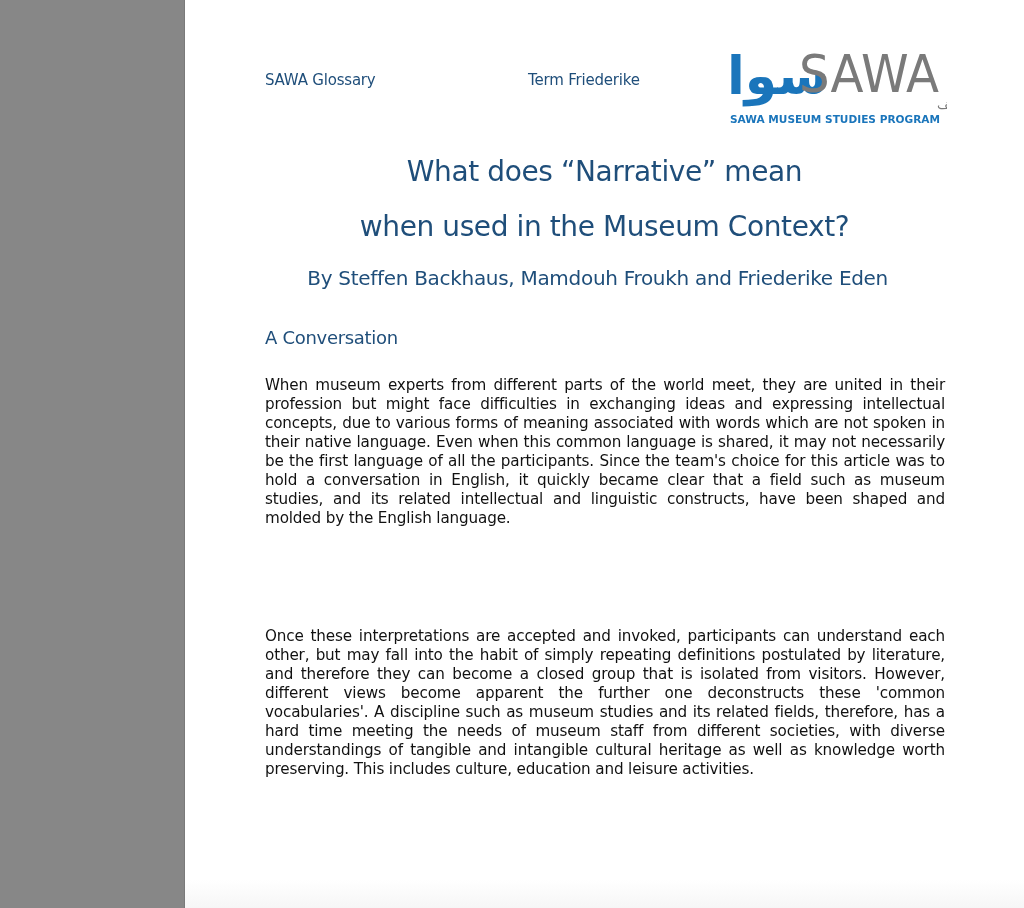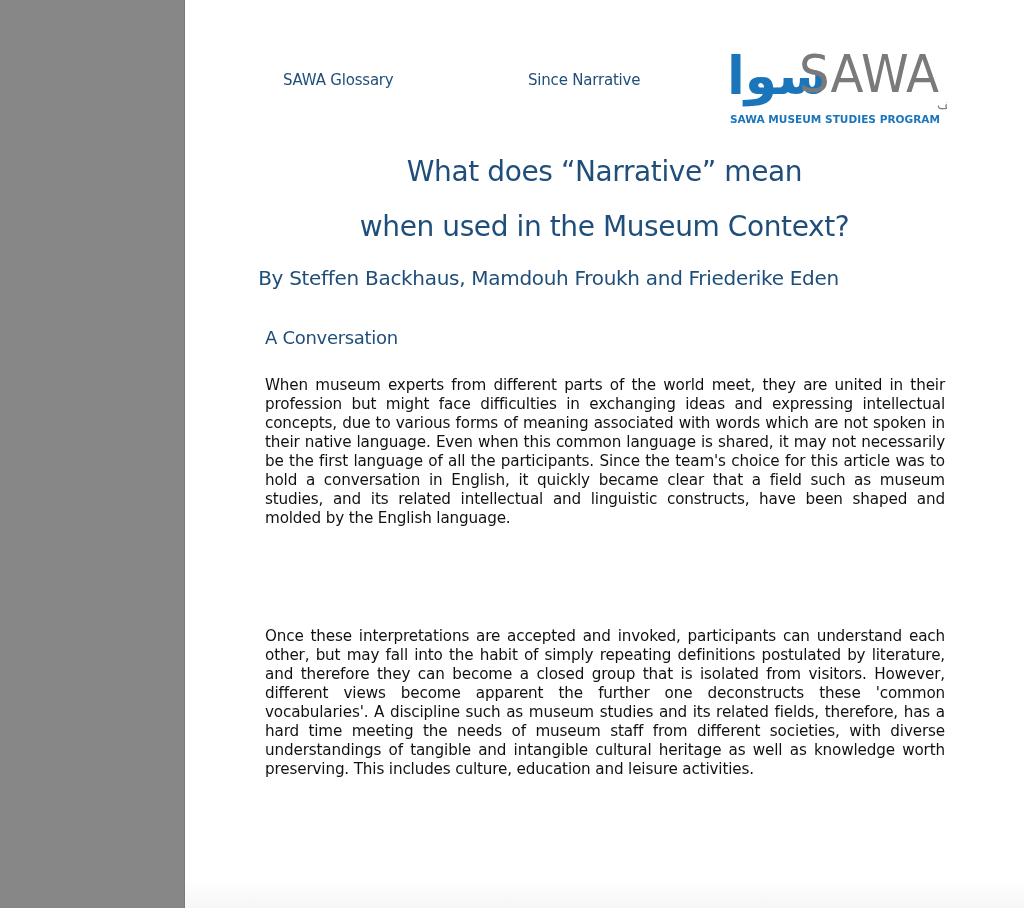--- a/index.html
+++ b/index.html
@@ -15,55 +15,55 @@
     border-right: 1px solid #7a7a7a;
   }
   .page {
     position: absolute; left: 185px; top: 0; width: 839px; height: 908px;
     background: linear-gradient(to bottom, #ffffff 0, #ffffff 880px, #f6f6f6 908px);
   }
   .hdr-left, .hdr-mid {
     position: absolute; top: 71px; font-size: 15px; color: #1f4e7a;
     font-family: "DejaVu Sans", sans-serif; letter-spacing: -0.2px;
   }
-  .hdr-left { left: 80px; margin-left: 18px; }
+  .hdr-left { left: 80px; }
   .hdr-mid { left: 343px; }
   .logo { position: absolute; left: 542px; top: 36px; width: 220px; height: 92px; }
   .logo svg { display: block; }
   .title {
     position: absolute; left: 0; width: 839px; text-align: center;
     color: #1f4e7a; font-size: 28px; font-family: "DejaVu Sans", sans-serif;
     letter-spacing: -0.4px;
   }
   .t1 { top: 155px; }
   .t2 { top: 210px; }
   .authors {
-    position: absolute; top: 266px; left: 0; width: 703px; text-align: center;
-    color: #1f4e7a; font-size: 20px; letter-spacing: -0.3px; margin-left: 12px;
+    position: absolute; top: 266px; left: 0; width: 703px; text-align: right;
+    color: #1f4e7a; font-size: 20px; letter-spacing: -0.3px;
   }
   .section-heading {
     position: absolute; top: 327px; left: 80px;
     color: #1f4e7a; font-size: 18px; letter-spacing: -0.3px;
   }
   .para {
     position: absolute; left: 80px; width: 680px;
     font-size: 15.2px; line-height: 19px; color: #111;
     text-align: justify; letter-spacing: -0.15px;
   }
   .p1 { top: 376px; }
   .p2 { top: 627px; }
 </style>
 </head>
 <body>
 
 <div class="side-panel"></div>
 
 <div class="page">
   <div class="hdr-left">SAWA Glossary</div>
-  <div class="hdr-mid">Since Narrative</div>
+  <div class="hdr-mid">Term Friederike</div>
 
   <div class="logo">
     <svg width="220" height="92" viewBox="0 0 220 92">
       <text x="0" y="58" font-family="DejaVu Sans, sans-serif" font-size="52" font-weight="bold" fill="#1a75bb">سوا</text>
       <text x="72" y="56" font-family="DejaVu Sans, sans-serif" font-size="52" fill="#7a7a7a" textLength="140" lengthAdjust="spacingAndGlyphs">SAWA</text>
       <text x="210" y="73" text-anchor="end" direction="rtl" font-family="DejaVu Sans, sans-serif" font-size="13" fill="#7a7a7a">سوا برنامج علم المتاحف</text>
       <text x="3" y="87" font-family="DejaVu Sans, sans-serif" font-size="10.5" font-weight="bold" fill="#1a75bb" textLength="210" lengthAdjust="spacingAndGlyphs">SAWA MUSEUM STUDIES PROGRAM</text>
     </svg>
   </div>
 

